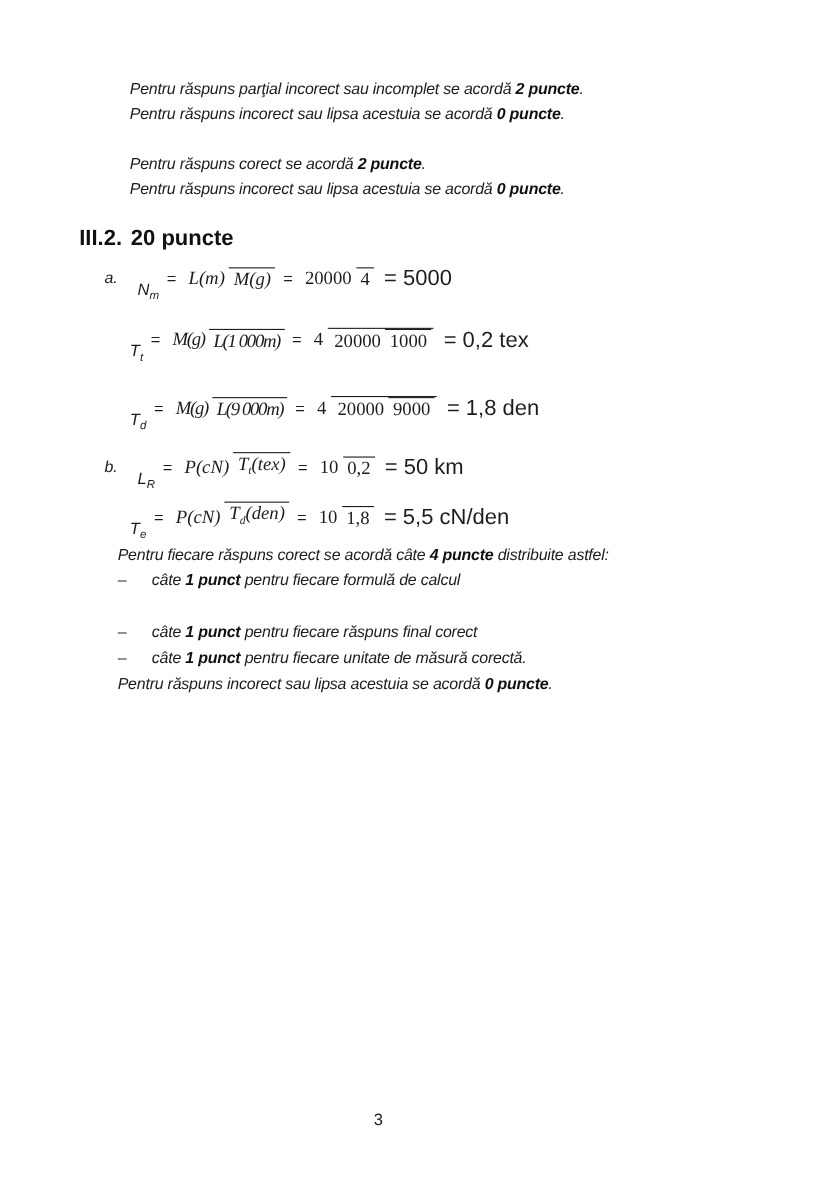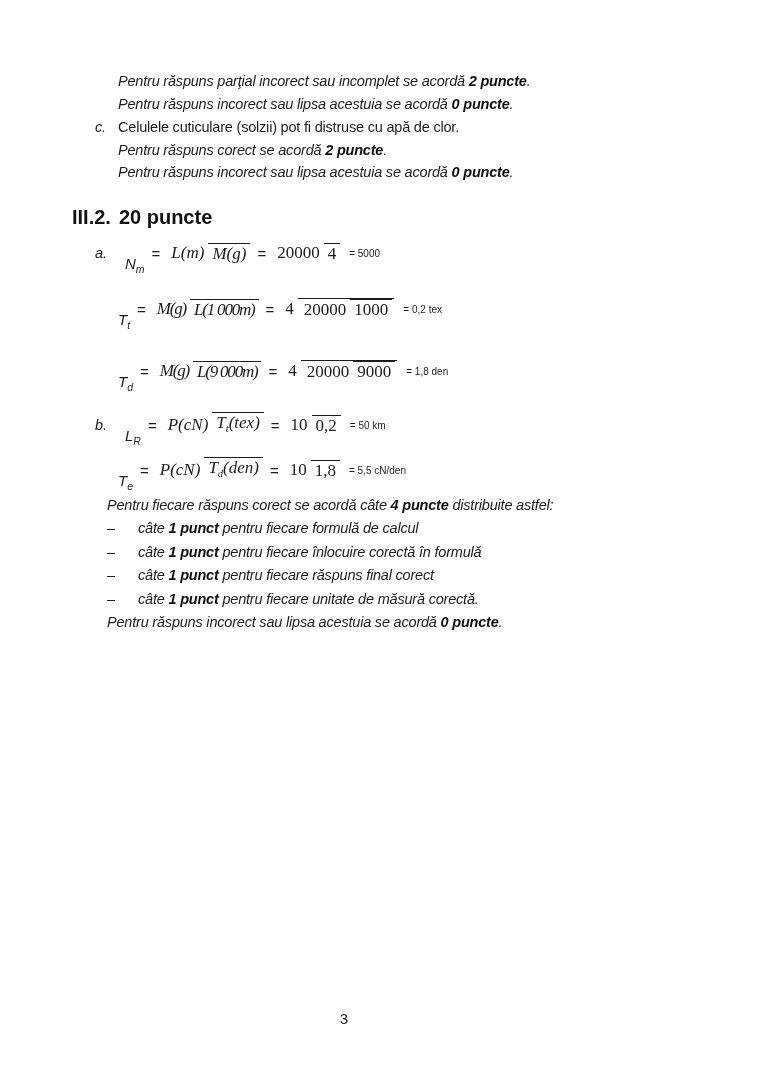--- a/index.html
+++ b/index.html
@@ -69,21 +69,21 @@
   }
   .sub {
     font-size: 10.5px;
     vertical-align: -4px;
   }
   .eq {
     font-size: 15px;
     font-style: normal;
   }
   .result {
-    font-size: 10px;
+    font-size: 20px;
     font-style: normal;
     margin-left: 2px;
   }
   .frac {
     display: inline-flex;
     flex-direction: row;
     align-items: center;
     text-align: center;
     font-family: "Liberation Serif", serif;
     font-size: 17px;
@@ -118,21 +118,20 @@
 </style>
 </head>
 <body>
 
 <div class="page">
 
   <div class="tline it" style="left:118px; top:70px;"><span>Pentru răspuns parţial incorect sau incomplet se acordă </span><b>2 puncte</b><span>.</span></div>
 
   <div class="tline it" style="left:118px; top:93px;"><span>Pentru răspuns incorect sau lipsa acestuia se acordă </span><b>0 puncte</b><span>.</span></div>
 
-  <div class="tline" style="left:95px; top:116px;"><span class="inline-label">c.</span><span>Celulele cuticulare (solzii) pot fi distruse cu apă de clor.</span></div>
 
   <div class="tline it" style="left:118px; top:139px;"><span>Pentru răspuns corect se acordă </span><b>2 puncte</b><span>.</span></div>
 
   <div class="tline it" style="left:118px; top:161px;"><span>Pentru răspuns incorect sau lipsa acestuia se acordă </span><b>0 puncte</b><span>.</span></div>
 
   <div class="heading"><span>III.2.</span><span class="heading-title">20 puncte</span></div>
 
   <div class="frow" style="left:95px; top:229px; height:48px;">
     <span class="ilabel">a.</span>
     <span class="lhs"><span>N</span><span class="sub">m</span></span>
@@ -217,21 +216,20 @@
       <span class="num">10</span>
       <span class="den">1,8</span>
     </span>
     <span class="result">= 5,5 cN/den</span>
   </div>
 
   <div class="tline it" style="left:107px; top:494px;"><span>Pentru fiecare răspuns corect se acordă câte </span><b>4 puncte</b><span> distribuite astfel:</span></div>
 
   <div class="tline it" style="left:107px; top:517px;"><span class="dash">–</span><span>câte </span><b>1 punct</b><span> pentru fiecare formulă de calcul</span></div>
 
-  <div class="tline it" style="left:107px; top:541px;"><span class="dash">–</span><span>câte </span><b>1 punct</b><span> pentru fiecare înlocuire corectă în formulă</span></div>
 
   <div class="tline it" style="left:107px; top:564px;"><span class="dash">–</span><span>câte </span><b>1 punct</b><span> pentru fiecare răspuns final corect</span></div>
 
   <div class="tline it" style="left:107px; top:588px;"><span class="dash">–</span><span>câte </span><b>1 punct</b><span> pentru fiecare unitate de măsură corectă.</span></div>
 
   <div class="tline it" style="left:107px; top:611px;"><span>Pentru răspuns incorect sau lipsa acestuia se acordă </span><b>0 puncte</b><span>.</span></div>
 
   <div class="pagenum">3</div>
 
 </div>

